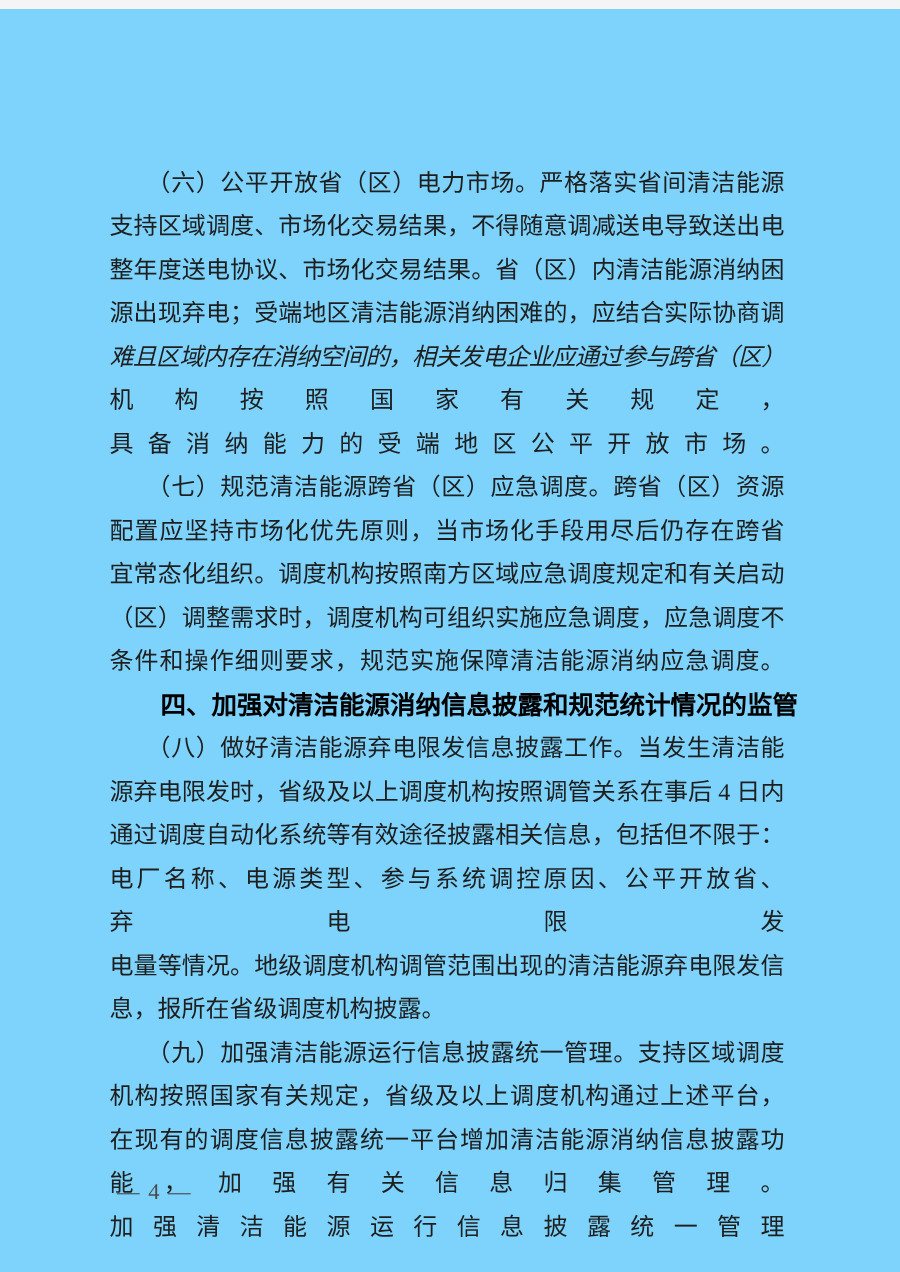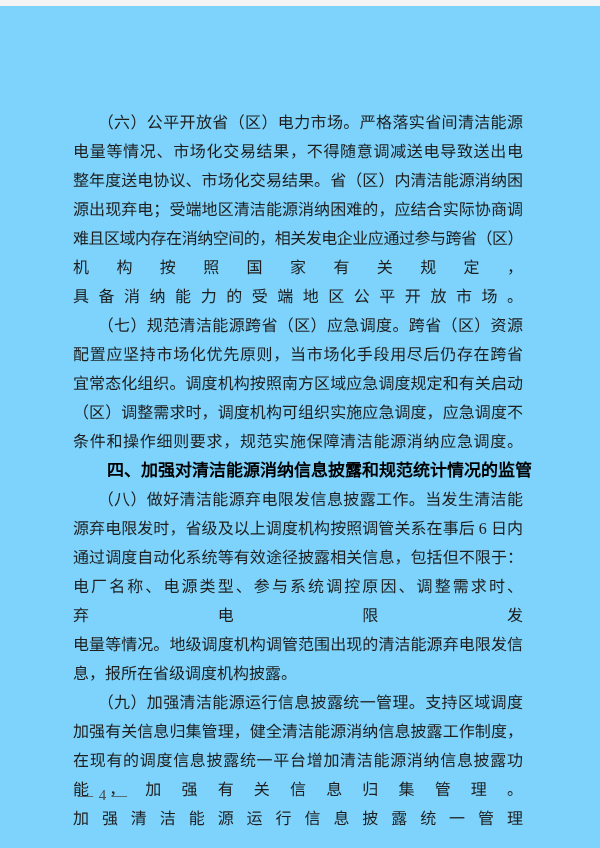--- a/index.html
+++ b/index.html
@@ -31,21 +31,21 @@
     text-align: justify;
     text-align-last: justify;
     text-justify: inter-character;
     word-break: keep-all;
     overflow: visible;
   }
   .ln-left {
     text-align: center;
     text-align-last: left;
   }
-  .tight { letter-spacing: -0.55px; }
+  .tight { letter-spacing: -0.55px; font-style: italic; }
   .heading {
     font-family: "Liberation Sans", "DejaVu Sans", sans-serif;
     font-weight: 700;
     color: #000000;
     font-size: 17px;
     line-height: 29px;
     white-space: nowrap;
     text-align: left;
     text-align-last: left;
   }
@@ -63,49 +63,49 @@
 </head>
 <body>
 
 <div class="page">
   <div class="top-strip"></div>
 
   <div class="content">
 
     <div class="para">
       <div class="ln">　　（六）公平开放省（区）电力市场。严格落实省间清洁能源</div>
-      <div class="ln">电量等情况、市场化交易结果，不得随意调减送电导致送出电</div>
+      <div class="ln">支持区域调度、市场化交易结果，不得随意调减送电导致送出电</div>
       <div class="ln">整年度送电协议、市场化交易结果。省（区）内清洁能源消纳困</div>
       <div class="ln">源出现弃电；受端地区清洁能源消纳困难的，应结合实际协商调</div>
       <div class="ln tight">难且区域内存在消纳空间的，相关发电企业应通过参与跨省（区）</div>
       <div class="ln">机构按照国家有关规定，具备消纳能力的受端地区公平开放市场。</div>
     </div>
 
     <div class="para">
       <div class="ln">　　（七）规范清洁能源跨省（区）应急调度。跨省（区）资源</div>
       <div class="ln">配置应坚持市场化优先原则，当市场化手段用尽后仍存在跨省</div>
       <div class="ln">宜常态化组织。调度机构按照南方区域应急调度规定和有关启动</div>
       <div class="ln">（区）调整需求时，调度机构可组织实施应急调度，应急调度不</div>
       <div class="ln">条件和操作细则要求，规范实施保障清洁能源消纳应急调度。</div>
     </div>
 
     <div class="heading">　　四、加强对清洁能源消纳信息披露和规范统计情况的监管</div>
 
     <div class="para">
       <div class="ln">　　（八）做好清洁能源弃电限发信息披露工作。当发生清洁能</div>
-      <div class="ln">源弃电限发时，省级及以上调度机构按照调管关系在事后 6 日内</div>
+      <div class="ln">源弃电限发时，省级及以上调度机构按照调管关系在事后 4 日内</div>
       <div class="ln">通过调度自动化系统等有效途径披露相关信息，包括但不限于：</div>
-      <div class="ln">电厂名称、电源类型、参与系统调控原因、调整需求时、弃电限发</div>
+      <div class="ln">电厂名称、电源类型、参与系统调控原因、公平开放省、弃电限发</div>
       <div class="ln">电量等情况。地级调度机构调管范围出现的清洁能源弃电限发信</div>
       <div class="ln ln-left">息，报所在省级调度机构披露。</div>
     </div>
 
     <div class="para">
       <div class="ln">　　（九）加强清洁能源运行信息披露统一管理。支持区域调度</div>
-      <div class="ln">加强有关信息归集管理，健全清洁能源消纳信息披露工作制度，</div>
+      <div class="ln">机构按照国家有关规定，省级及以上调度机构通过上述平台，</div>
       <div class="ln">在现有的调度信息披露统一平台增加清洁能源消纳信息披露功</div>
       <div class="ln">能，加强有关信息归集管理。加强清洁能源运行信息披露统一管理</div>
     </div>
 
   </div>
 
   <div class="footer">— 4 —</div>
 </div>
 
 </body></html>

